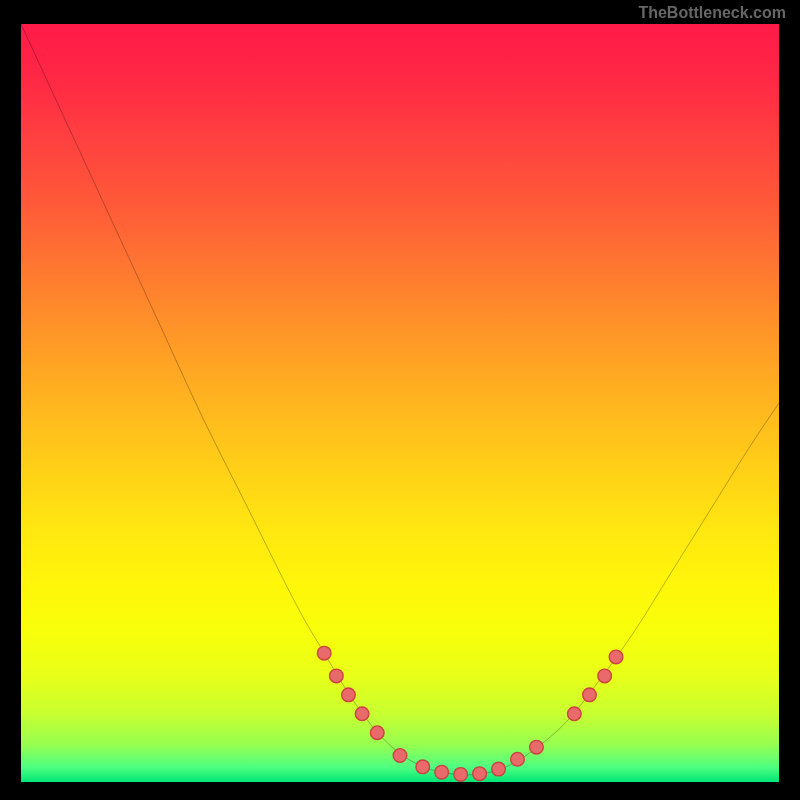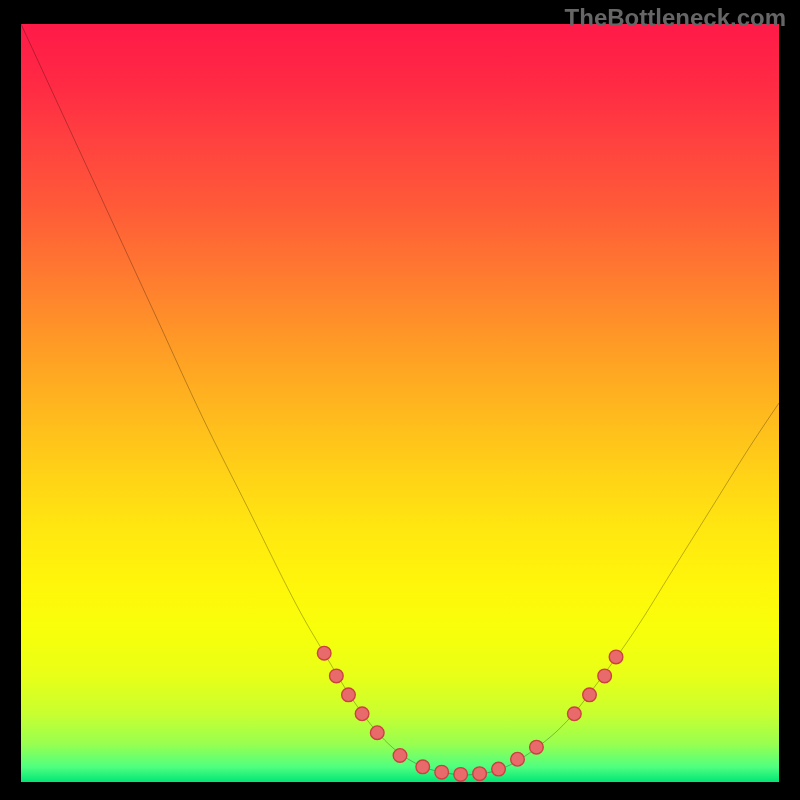--- a/index.html
+++ b/index.html
@@ -9,21 +9,21 @@
     background: #000;
     position: relative;
     font-family: Arial, Helvetica, sans-serif;
     overflow: hidden;
   }
   .watermark {
     position: absolute;
     top: 4px;
     right: 14px;
     color: #666;
-    font-size: 24px;
+    font-size: 16px;
     font-weight: bold;
     z-index: 10;
   }
   .plot {
     position: absolute;
     left: 21px;
     top: 24px;
     width: 758px;
     height: 758px;
   }

